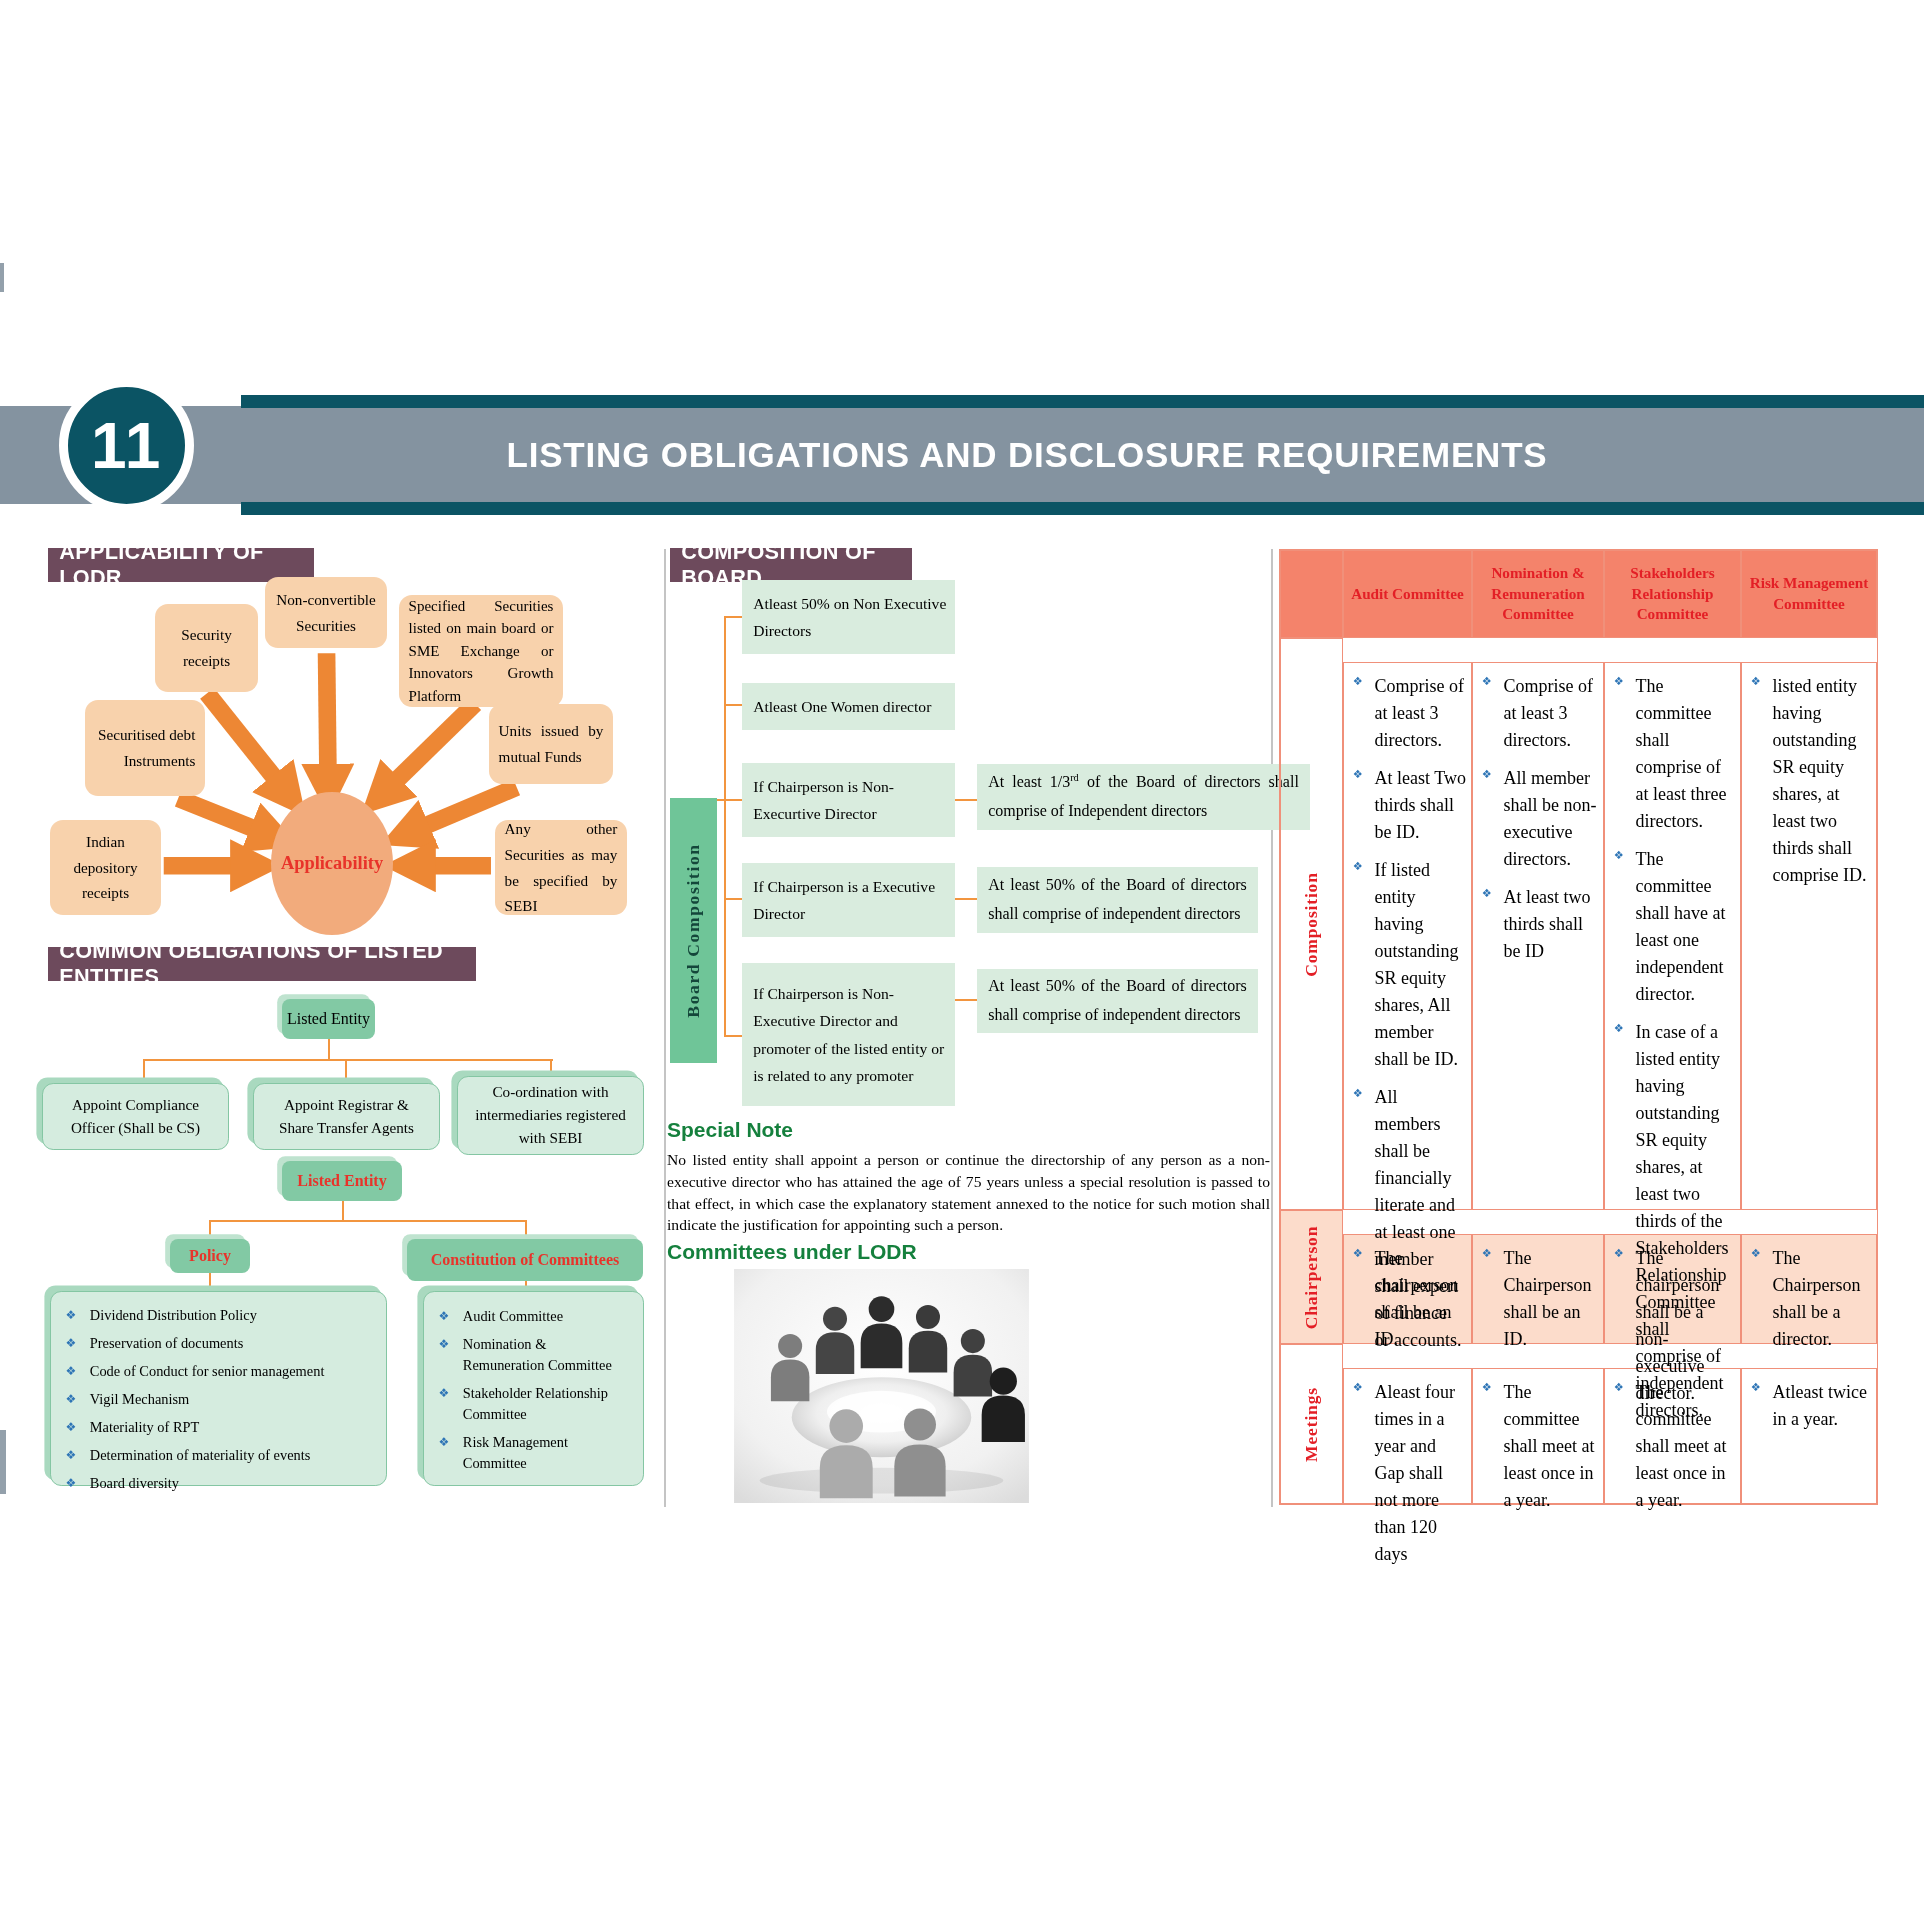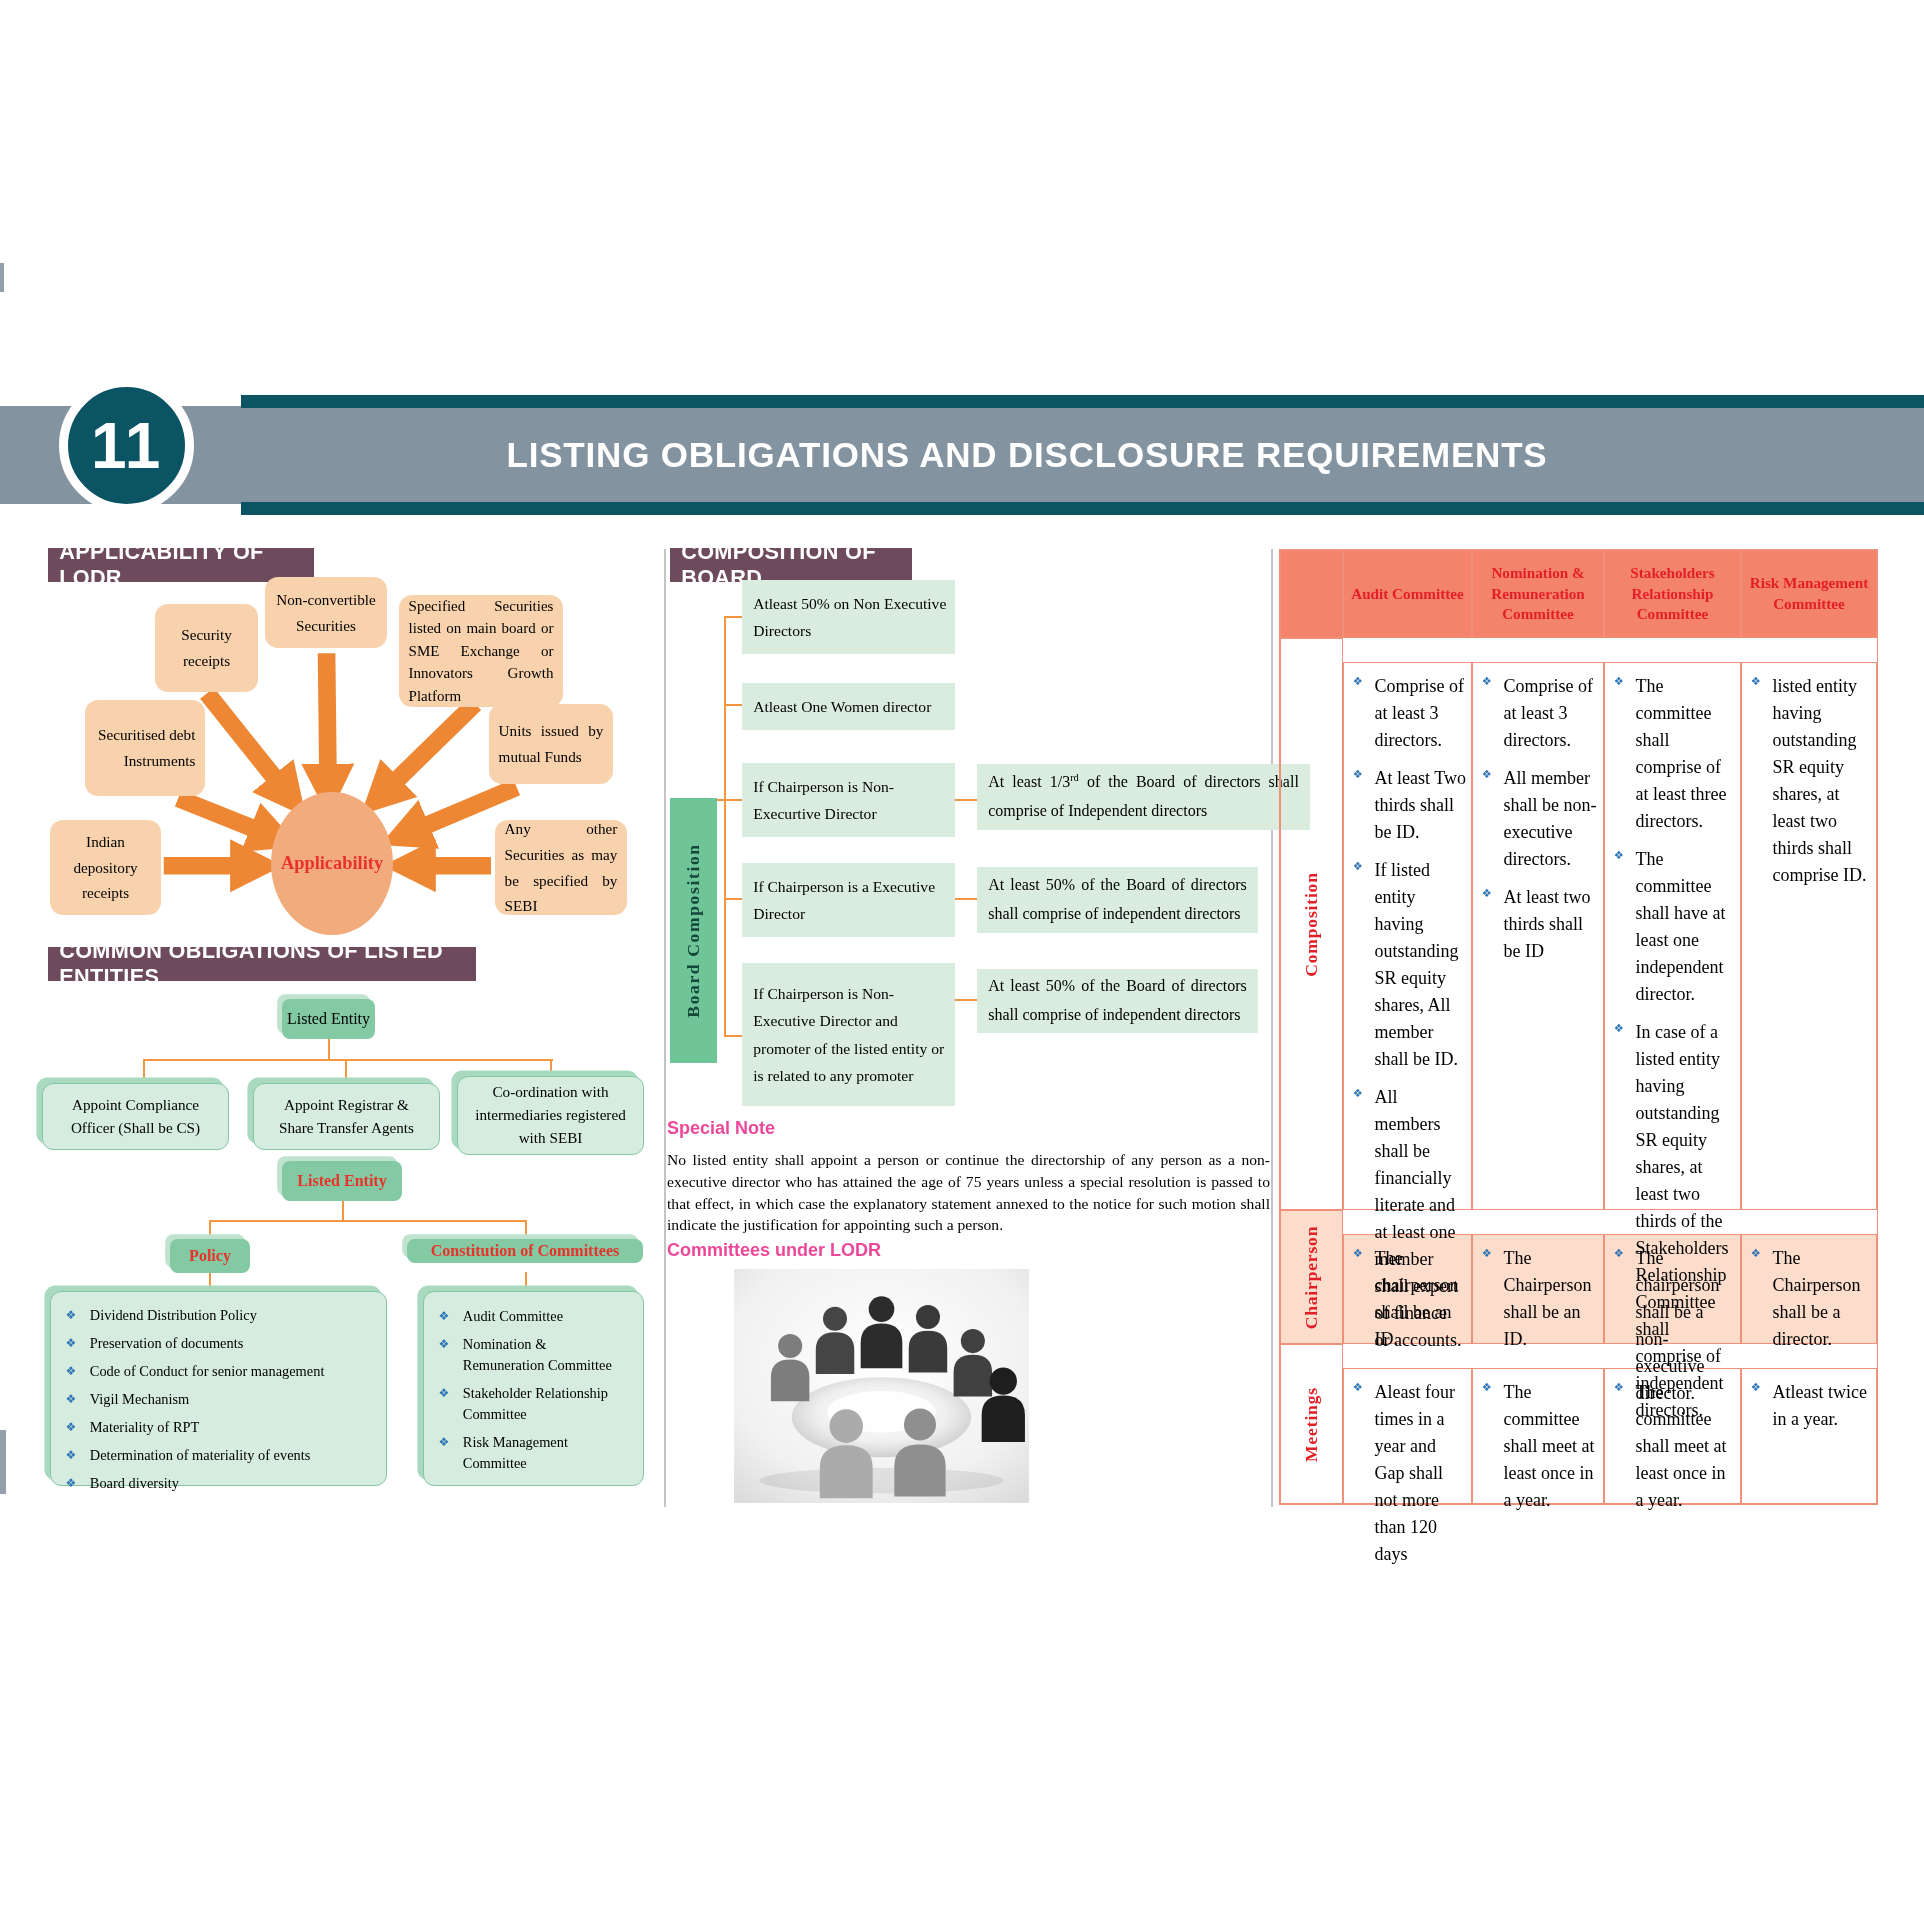--- a/index.html
+++ b/index.html
@@ -35,21 +35,21 @@
           font-size:15.6px;line-height:1.75;padding:6.4px 6.4px 6.4px 11.2px;}
   .pout{background:#d9ecde;display:flex;align-items:center;font-size:16px;line-height:1.8;
         padding:4.8px 11.2px;text-align:justify;}
   .vgreen{background:#6fc598;display:flex;align-items:center;justify-content:center;}
   .vgreen span{transform:rotate(-90deg);white-space:nowrap;font-weight:bold;font-size:17.6px;
                color:#14463a;letter-spacing:1.6px;}
   .ol{position:absolute;background:#f2953f;}
   .divider{position:absolute;width:1.6px;background:#c4c4c4;}
   .edgebar{position:absolute;background:#93a0ab;}
   
-  .note-h{font-family:"Liberation Sans",sans-serif;font-weight:bold;font-size:18px;color:#ec4899;}
+  .note-h{font-family:"Liberation Sans",sans-serif;font-weight:bold;font-size:21px;color:#15803d;}
   .note-p{font-size:15.6px;line-height:1.4;text-align:justify;}
   
   .tbl{position:absolute;left:1279px;top:549px;display:grid;
        grid-template-columns:63px 129px 132px 137px 136px;
        grid-template-rows:88px 572px 134px 160px;border:1.6px solid #f0907a;}
   .tc{border:0.8px solid #f0907a;box-sizing:border-box;}
   .th{background:#f4836b;color:#e31f26;font-weight:bold;font-size:15.2px;display:flex;align-items:center;
       justify-content:center;text-align:center;padding:3.2px;line-height:1.35;}
   .rl{display:flex;align-items:center;justify-content:center;}
   .rl span{transform:rotate(-90deg);white-space:nowrap;color:#e31f26;font-weight:bold;font-size:17.6px;letter-spacing:0.8px;}
@@ -124,21 +124,21 @@
   <div class="ol" style="left:525px;top:1220px;width:2.4px;height:21px;"></div>
   <div class="ol" style="left:209px;top:1272px;width:2.4px;height:21px;"></div>
   <div class="ol" style="left:525px;top:1272px;width:2.4px;height:21px;"></div>
 
   <div class="abs mgreen" style="left:282px;top:999px;width:93px;height:40px;">Listed Entity</div>
   <div class="abs cbox" style="left:42px;top:1083px;width:187px;height:67px;">Appoint Compliance Officer (Shall be CS)</div>
   <div class="abs cbox" style="left:253px;top:1083px;width:187px;height:67px;">Appoint Registrar &amp; Share Transfer Agents</div>
   <div class="abs cbox" style="left:457px;top:1076px;width:187px;height:79px;">Co-ordination with intermediaries registered with SEBI</div>
   <div class="abs mgreen red" style="left:282px;top:1161px;width:120px;height:40px;">Listed Entity</div>
   <div class="abs mgreen red" style="left:170px;top:1239px;width:80px;height:34px;">Policy</div>
-  <div class="abs mgreen red" style="left:407px;top:1239px;width:236px;height:24px;">Constitution of Committees</div>
+  <div class="abs mgreen red" style="left:407px;top:1239px;width:236px;height:42px;">Constitution of Committees</div>
 
   <div class="abs lgbox" style="left:50px;top:1291px;width:337px;height:195px;padding:13px 8px 8px 4.8px;">
     <ul class="bl2">
       <li><span class="blt"></span><span>Dividend Distribution Policy</span></li>
       <li><span class="blt"></span><span>Preservation of documents</span></li>
       <li><span class="blt"></span><span>Code of Conduct for senior management</span></li>
       <li><span class="blt"></span><span>Vigil Mechanism</span></li>
       <li><span class="blt"></span><span>Materiality of RPT</span></li>
       <li><span class="blt"></span><span>Determination of materiality of events</span></li>
       <li><span class="blt"></span><span>Board diversity</span></li>

